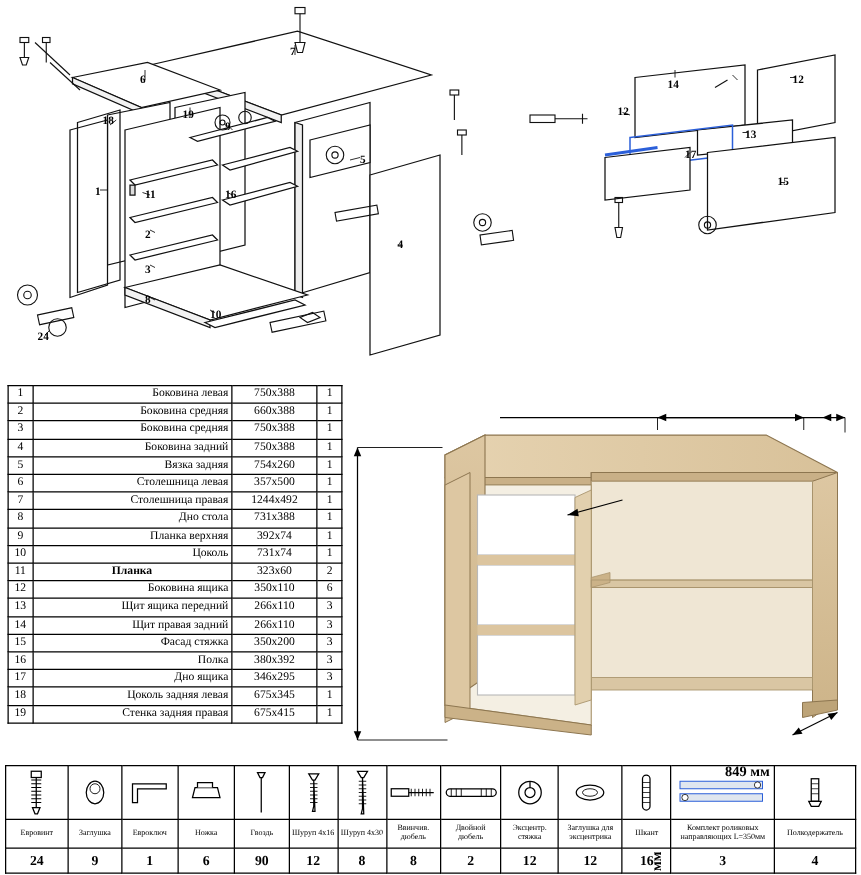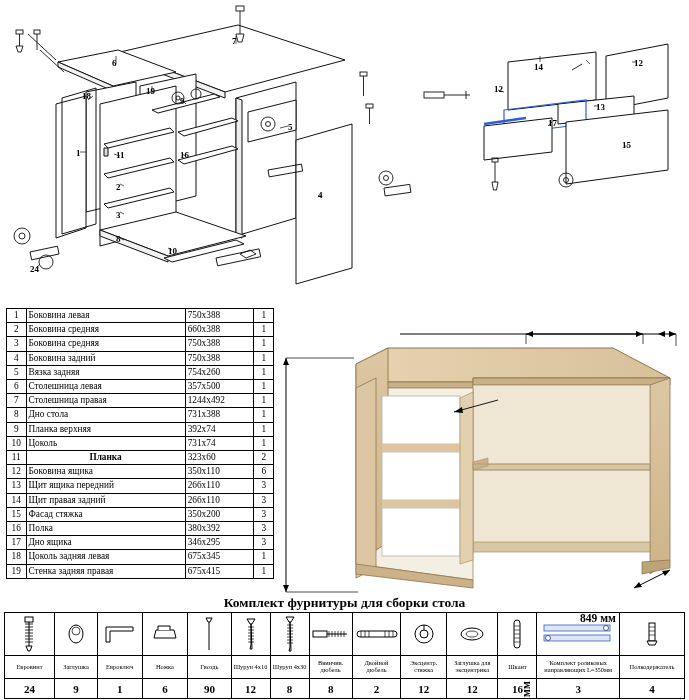--- a/index.html
+++ b/index.html
@@ -18,22 +18,22 @@
   .parts-table{
     position:absolute;left:6px;top:308px;width:268px;
     border-collapse:collapse;font-size:9.3px;
     font-family:"Liberation Serif", serif;
   }
   .parts-table td{
     border:1px solid #000;padding:0 2px;height:13.2px;line-height:13.2px;
     white-space:nowrap;
   }
   .parts-table td.num{width:14px;text-align:center;}
-  .parts-table td.nm{width:150px;text-align:left;}
-  .parts-table td.dim{width:62px;text-align:left;}
+  .parts-table td.nm{width:150px;text-align:right;}
+  .parts-table td.dim{width:62px;text-align:center;}
   .parts-table td.qty{width:14px;text-align:center;}
   .parts-table td.nm-c{text-align:center;font-weight:bold;}
 
   
   .render{position:absolute;left:258px;top:312px;width:431px;height:292px;}
   .render-svg{position:absolute;left:0;top:0;}
 
   .dim-label{position:absolute;font-size:11.5px;font-weight:bold;font-family:"Liberation Serif", serif;}
   #dim-849{left:322px;top:300px;}
   #dim-766{left:262px;top:405px;transform:rotate(-90deg);transform-origin:left top;}
@@ -414,21 +414,20 @@
         <path d="M412 258 l-8 1 l3 5 z" fill="#000" stroke="none"></path>
       </g>
     </svg>
 
     <div class="dim-label" id="dim-849">849 мм</div>
 
     <div class="dim-label" id="dim-766">766 мм</div>
 
   </div>
 
-  <div class="kit-title">Комплект фурнитуры для сборки стола</div>
   <table class="kit">
     <tbody>
       <tr class="icons" id="kit-icons">
           <td style="width: 7.2%;">
             <svg class="ic" width="16" height="36" viewBox="0 0 16 36">
               <rect x="4" y="1" width="8" height="5" fill="#fff" stroke="#000"></rect>
               <path d="M8 6 L8 30" stroke="#000"></path>
               <path d="M4 8 h8 M4 11 h8 M4 14 h8 M4 17 h8 M4 20 h8 M4 23 h8 M4 26 h8" stroke="#000" stroke-width="0.8"></path>
               <path d="M5 30 l6 0 l-2 5 l-2 0 z" fill="#fff" stroke="#000"></path>
             </svg>

